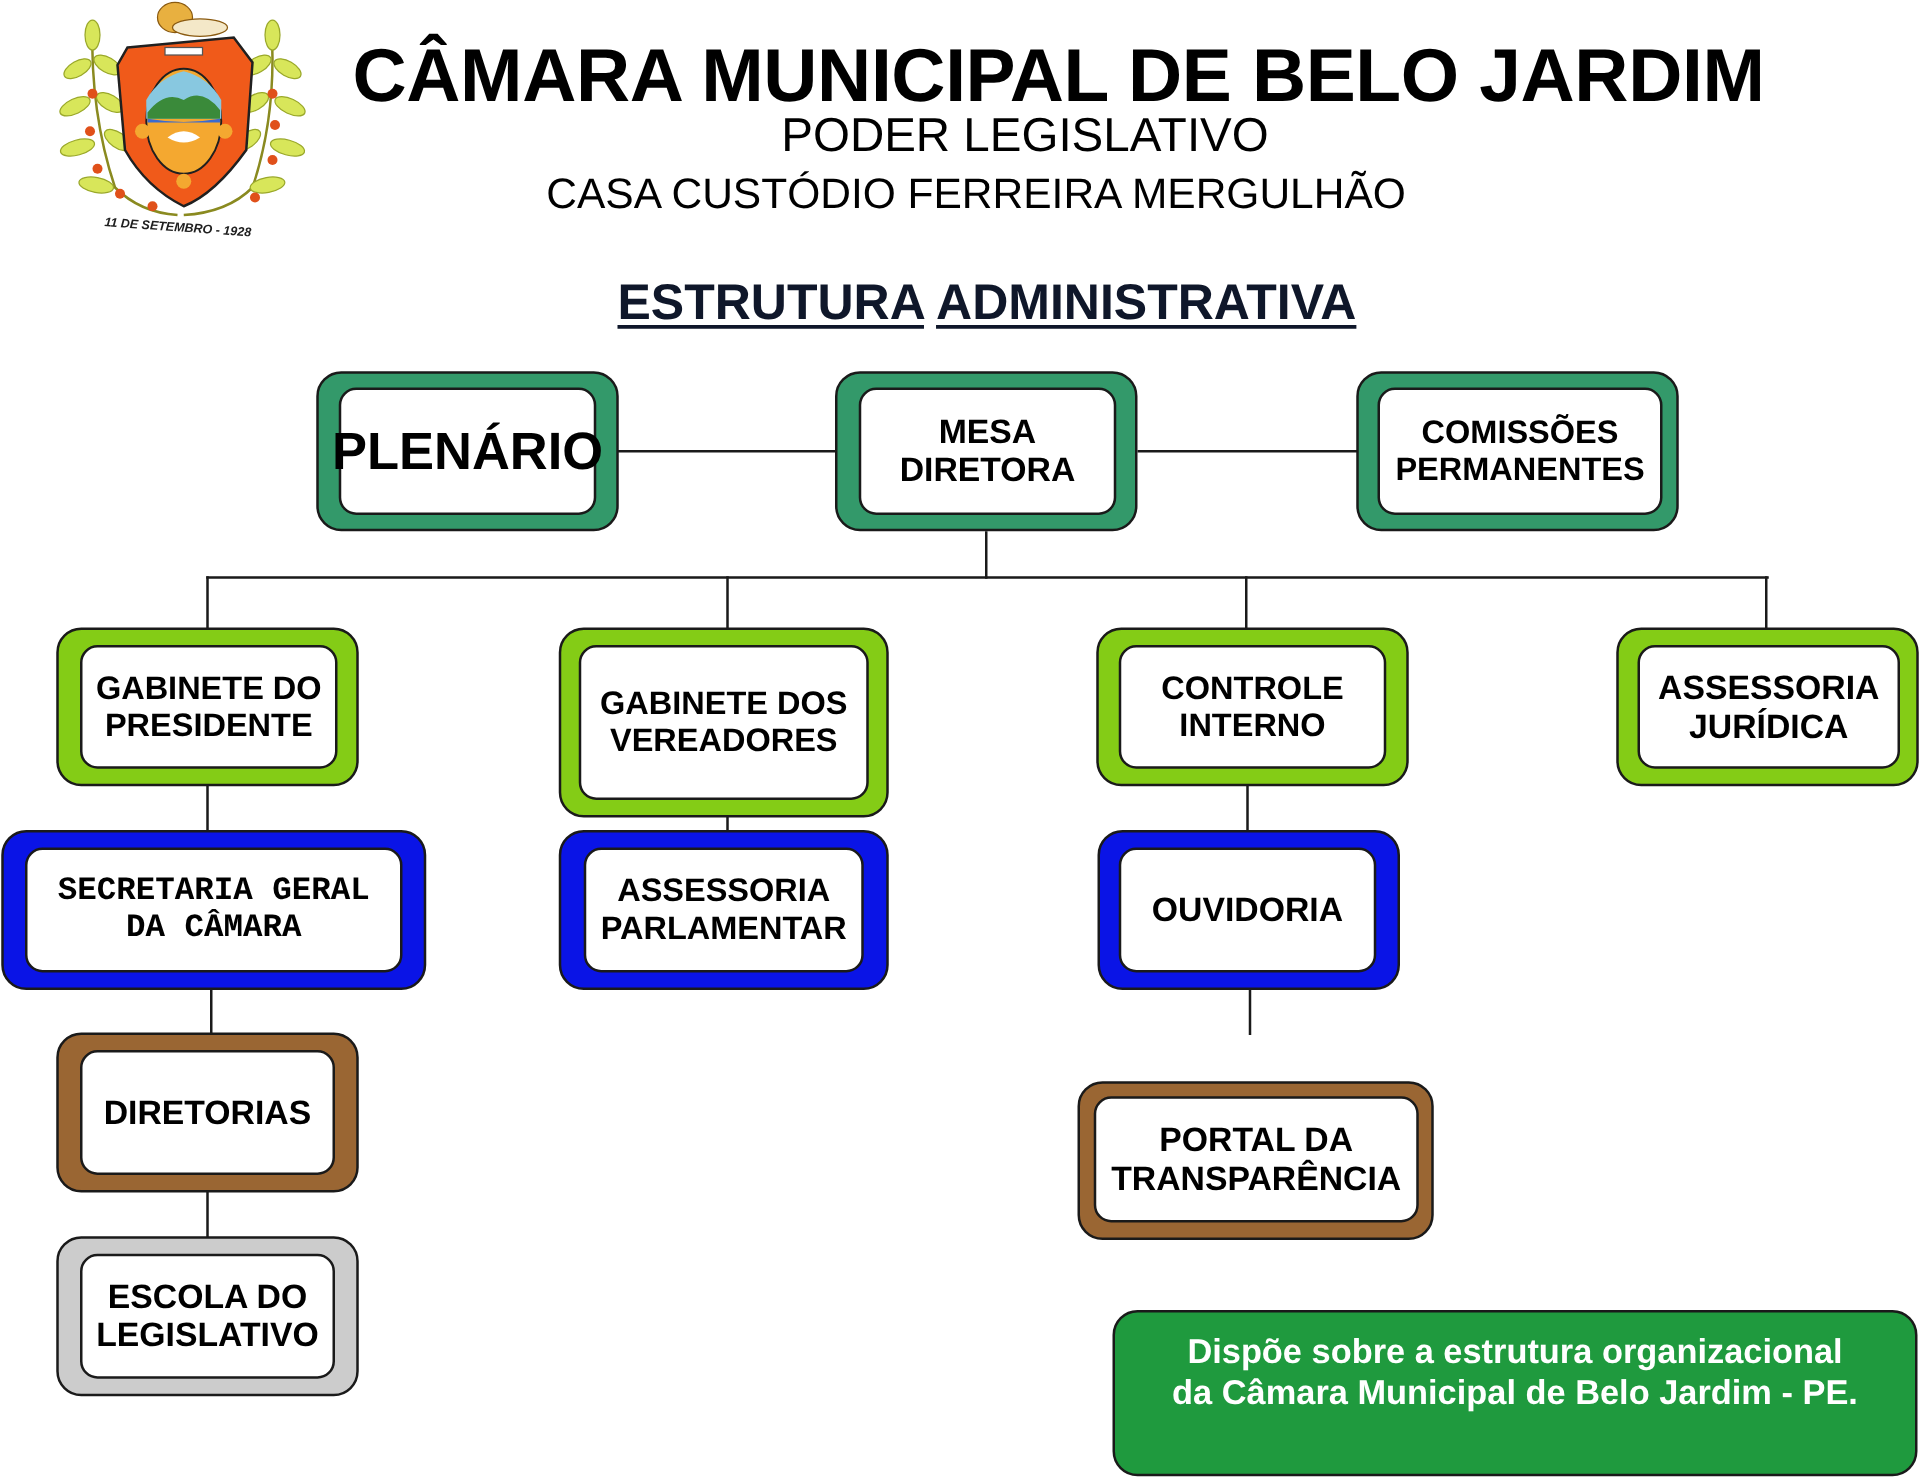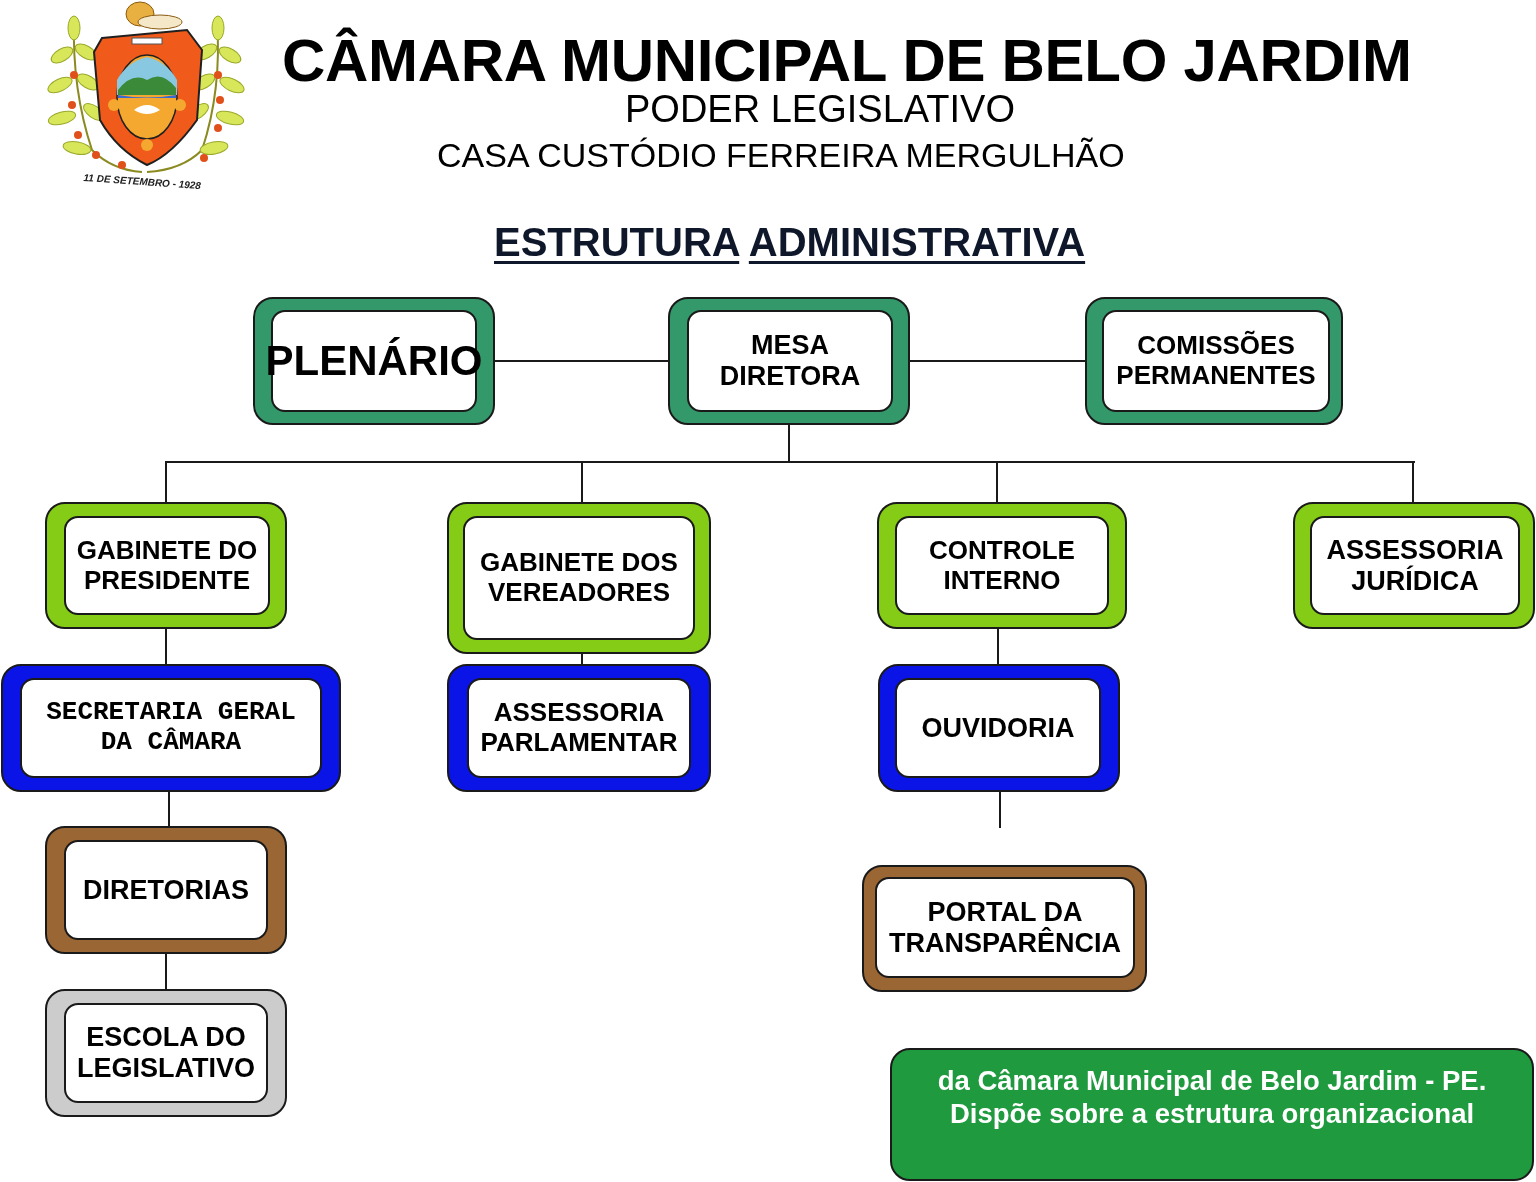--- a/index.html
+++ b/index.html
@@ -157,15 +157,15 @@
   <div class="inner" style="left:11px; top:10px; right:10px; bottom:12px; font-size:27px;">PORTAL DA
 TRANSPARÊNCIA</div>
 </div>
 
 <div class="node gray" style="left:45px; top:989px; width:242px; height:128px;">
   <div class="inner" style="left:17px; top:12px; right:17px; bottom:12px; font-size:27px;">ESCOLA DO
 LEGISLATIVO</div>
 </div>
 
 <div class="note">
+  <div>Dispõe sobre a estrutura organizacional</div>
   <div>da Câmara Municipal de Belo Jardim - PE.</div>
-  <div>Dispõe sobre a estrutura organizacional</div>
 </div>
 
 </body></html>

